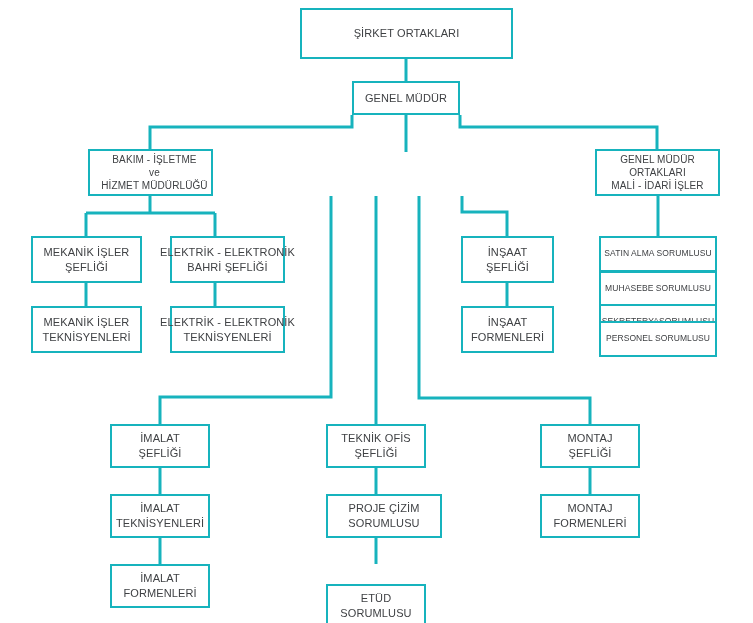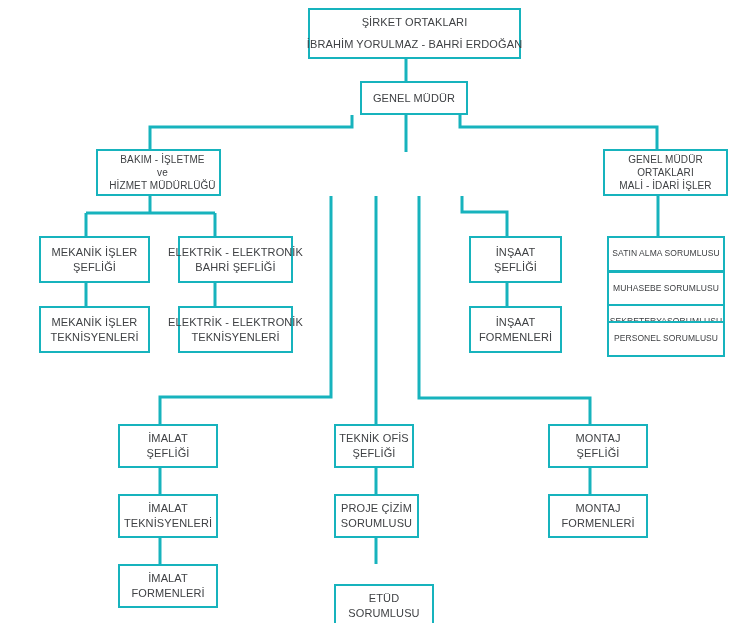--- a/index.html
+++ b/index.html
@@ -29,21 +29,20 @@
     background: #ffffff;
     color: #3f4144;
     display: flex;
     flex-direction: column;
     align-items: center;
     justify-content: center;
     text-align: center;
     line-height: 1.32;
     letter-spacing: 0.01em;
     z-index: 2;
-    margin-left: 8px;
   }
   .node .line {
     display: block;
     white-space: nowrap;
   }
   .fs-11 { font-size: 11px; }
   .fs-10 { font-size: 10px; }
   .fs-9  { font-size: 11px; }
   .fs-85 { font-size: 8.5px; }
   .pad-row { padding: 16px 2px; }
@@ -85,21 +84,20 @@
       <path d="M 160,468 L 160,494"></path>
       <path d="M 160,538 L 160,564"></path>
       <path d="M 376,468 L 376,494"></path>
       <path d="M 376,538 L 376,564"></path>
       <path d="M 590,468 L 590,494"></path>
     </g>
   </svg>
 
   <div class="node fs-11" style="left:300px; top:8px; width:213px; height:51px;">
     <span class="line">ŞİRKET ORTAKLARI</span>
-    <span class="line" style="margin-top:7px;">İBRAHİM YORULMAZ  -  BAHRİ ERDOĞAN</span>
   </div>
 
   <div class="node fs-11" style="left:352px; top:81px; width:108px; height:34px;">
     <span class="line">GENEL MÜDÜR</span>
   </div>
 
   <div class="node fs-10" style="left:88px; top:149px; width:125px; height:47px;padding-left:8px;">
     <span class="line">BAKIM - İŞLETME</span>
     <span class="line">ve</span>
     <span class="line">HİZMET MÜDÜRLÜĞÜ</span>
@@ -156,36 +154,36 @@
   <div class="node fs-9" style="left:461px; top:306px; width:93px; height:47px;">
     <span class="line">İNŞAAT</span>
     <span class="line">FORMENLERİ</span>
   </div>
 
   <div class="node fs-9" style="left:110px; top:424px; width:100px; height:44px;">
     <span class="line">İMALAT</span>
     <span class="line">ŞEFLİĞİ</span>
   </div>
 
-  <div class="node fs-9" style="left:326px; top:424px; width:80px; height:44px;">
+  <div class="node fs-9" style="left:326px; top:424px; width:100px; height:44px;">
     <span class="line">TEKNİK OFİS</span>
     <span class="line">ŞEFLİĞİ</span>
   </div>
 
   <div class="node fs-9" style="left:540px; top:424px; width:100px; height:44px;">
     <span class="line">MONTAJ</span>
     <span class="line">ŞEFLİĞİ</span>
   </div>
 
   <div class="node fs-9" style="left:110px; top:494px; width:100px; height:44px;">
     <span class="line">İMALAT</span>
     <span class="line">TEKNİSYENLERİ</span>
   </div>
 
-  <div class="node fs-9" style="left:326px; top:494px; width:85px; height:44px;align-items:center;">
+  <div class="node fs-9" style="left:326px; top:494px; width:116px; height:44px;align-items:center;">
     <span class="line">PROJE ÇİZİM</span>
     <span class="line">SORUMLUSU</span>
   </div>
 
   <div class="node fs-9" style="left:540px; top:494px; width:100px; height:44px;">
     <span class="line">MONTAJ</span>
     <span class="line">FORMENLERİ</span>
   </div>
 
   <div class="node fs-9" style="left:110px; top:564px; width:100px; height:44px;">

